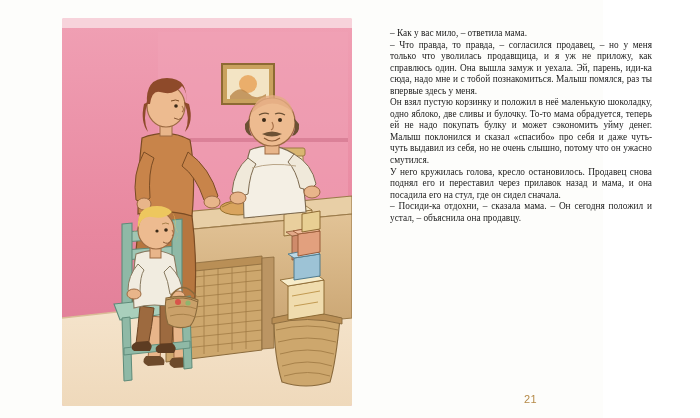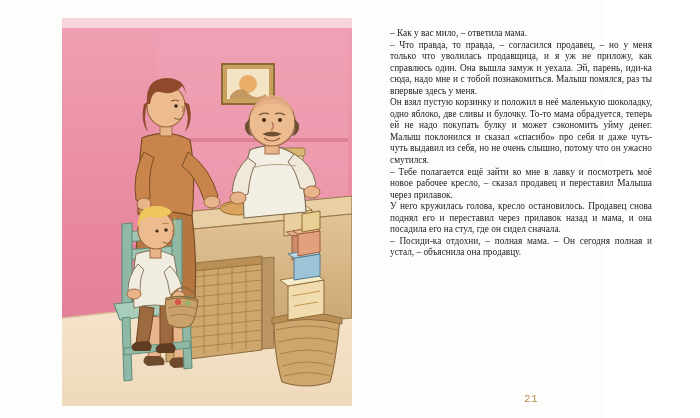--- a/index.html
+++ b/index.html
@@ -54,21 +54,21 @@
     color: #1b1b1b;
     text-indent: 0;
     hyphens: manual;
   }
   .para + .para { margin-top: 0px; font-family: Liberation Serif, serif; }
 
   .folio {
     position: absolute;
     left: 524px;
     top: 393px;
-    font-family: Liberation Mono, monospace;
+    font-family: Liberation Sans, sans-serif;
     font-size: 11px;
     color: #b58a48;
     letter-spacing: 0.5px;
   }
 </style>
 </head>
 <body>
 
 <div class="page">
 
@@ -310,19 +310,18 @@
           <path d="M240 196 L258 193 L258 211 L240 214 Z" fill="#e8cf93" stroke="#8d6a33" stroke-width="1"></path>
         </g>
       </g>
     </svg>
   </div>
 
   <div class="textcol">
     <p class="para">– Как у вас мило, – ответила мама.</p>
     <p class="para">– Что правда, то правда, – согласился продавец, – но у меня только что уволилась продавщица, и я уж не приложу, как справлюсь один. Она вышла замуж и уехала. Эй, парень, иди-ка сюда, надо мне и с тобой познакомиться. Малыш помялся, раз ты впервые здесь у меня.</p>
     <p class="para">Он взял пустую корзинку и положил в неё маленькую шоколадку, одно яблоко, две сливы и булочку. То-то мама обрадуется, теперь ей не надо покупать булку и может сэкономить уйму денег. Малыш поклонился и сказал «спасибо» про себя и даже чуть-чуть выдавил из себя, но не очень слышно, потому что он ужасно смутился.</p>
-    <p class="para">– Тебе полагается ещё зайти ко мне в лавку и посмотреть моё новое рабочее кресло, – сказал продавец и переставил Малыша через прилавок.</p>
     <p class="para">У него кружилась голова, кресло остановилось. Продавец снова поднял его и переставил через прилавок назад и мама, и она посадила его на стул, где он сидел сначала.</p>
-    <p class="para">– Посиди-ка отдохни, – полная мама. – Он сегодня полная и устал, – объяснила она продавцу.</p>
+    <p class="para">– Посиди-ка отдохни, – сказала мама. – Он сегодня положил и устал, – объяснила она продавцу.</p>
   </div>
 
   <div class="folio">21</div>
 </div>
 
 </body></html>

